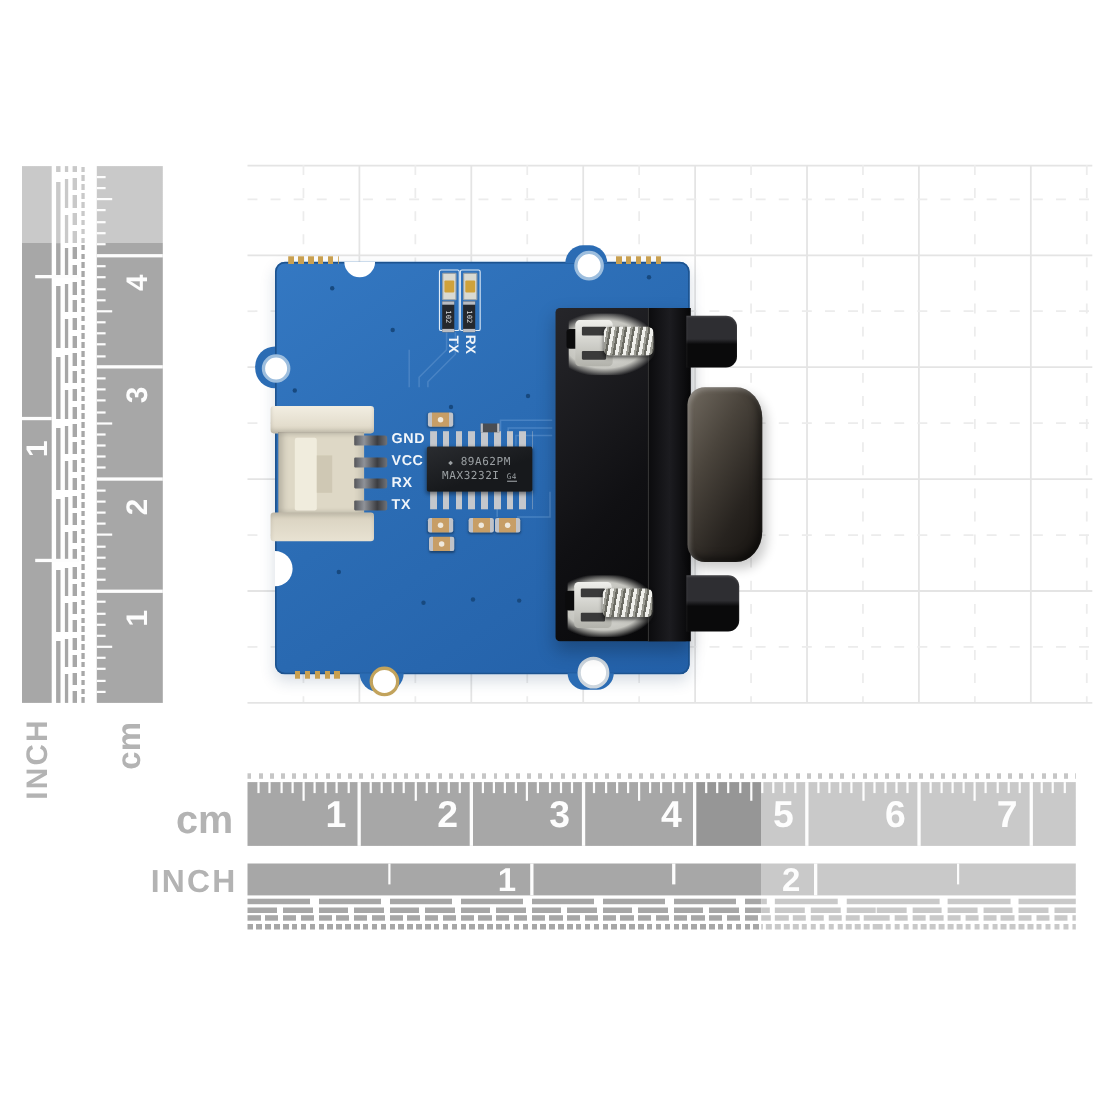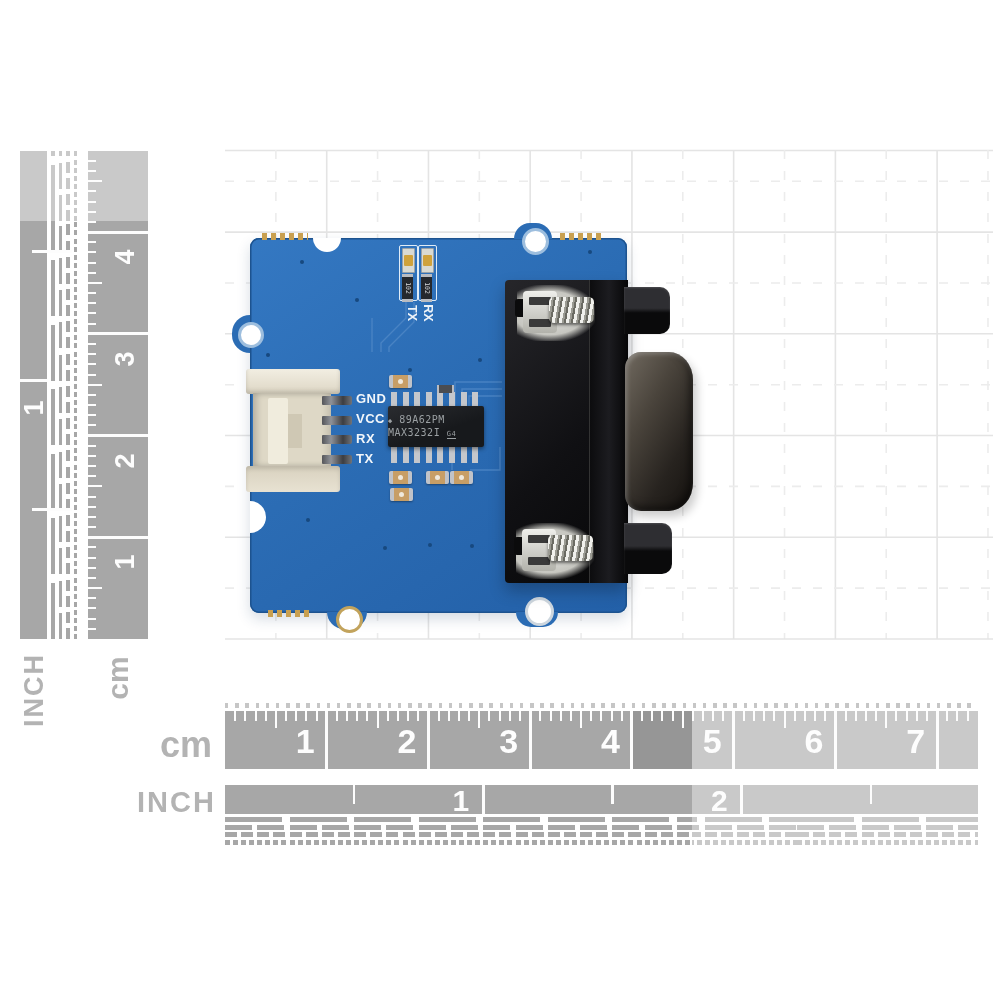--- a/index.html
+++ b/index.html
@@ -30,21 +30,21 @@
   .led::after{content:"";position:absolute;left:1px;right:1px;top:6px;bottom:6px;background:#cfa23c;border-radius:1px;}
   .res{position:absolute;width:11px;height:22px;background:#25282d;border-top:3px solid #b9bcc2;
        border-bottom:3px solid #b9bcc2;display:flex;align-items:center;justify-content:center;}
   .res span{transform:rotate(90deg);font-size:6.5px;color:#d8dadd;font-family:"DejaVu Sans Mono",monospace;}
   .cap{position:absolute;width:23px;height:13px;border-radius:2px;
        background:linear-gradient(90deg,#c0c3c9 0 4px,#c79e66 4px 19px,#c0c3c9 19px);
        box-shadow:0 1px 2px rgba(0,0,0,.35);}
   .cap::after{content:"";position:absolute;left:9px;top:4px;width:5px;height:5px;background:#efe9dd;border-radius:50%;}
   .chip-body{position:absolute;left:388px;top:406px;width:96px;height:41px;border-radius:2px;
        background:linear-gradient(160deg,#2a2c30 0%,#17191c 60%);box-shadow:0 2px 4px rgba(0,0,0,.45);
-       display:flex;flex-direction:column;align-items:flex-start;justify-content:center;
+       display:flex;flex-direction:column;align-items:center;justify-content:center;
        color:#9ba0a3;font-family:"DejaVu Sans Mono",monospace;font-size:10px;line-height:12px;letter-spacing:.5px;}
   .pins{position:absolute;left:391px;width:93px;height:16px;
         background:repeating-linear-gradient(to right,#c4c7cc 0 6px,rgba(0,0,0,0) 6px 11.6px);}
   .gpin{position:absolute;left:322px;width:30px;height:9px;border-radius:1px 2px 2px 1px;
         background:linear-gradient(90deg,#55565a,#8f9298 30%,#3c3d41 70%,#707379);}
   
   .gc-flange{position:absolute;border-radius:3px;}
   
   .screw-blob{position:absolute;width:78px;height:56px;
         background:radial-gradient(ellipse at 42% 50%, #e6e6e2 0%, #c6c6c0 55%, rgba(198,198,192,0) 75%);}

